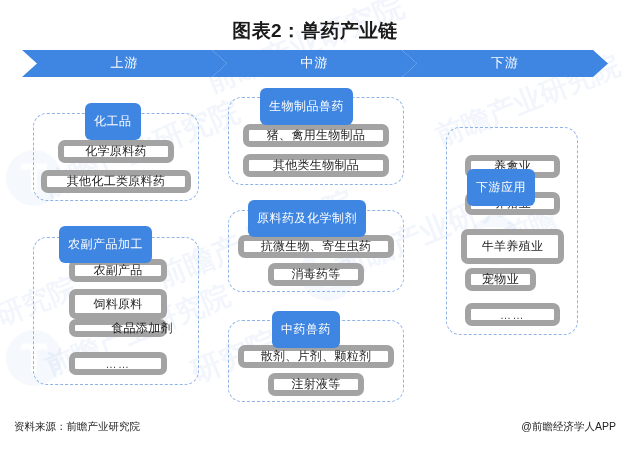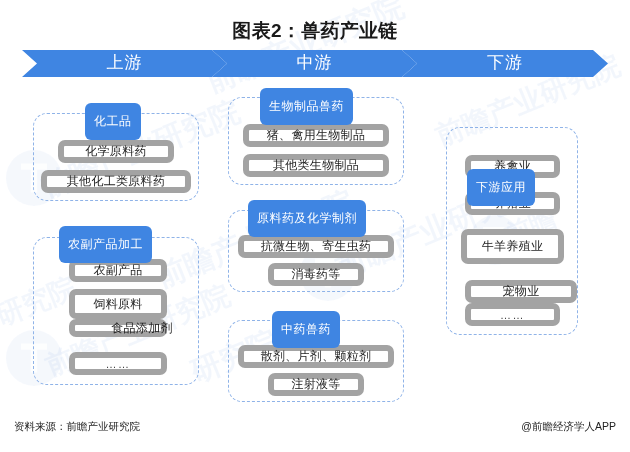--- a/index.html
+++ b/index.html
@@ -36,21 +36,21 @@
     position:absolute;left:0;top:18px;width:630px;
     text-align:center;font-size:19px;font-weight:700;color:#1a1a1a;
     letter-spacing:.3px;z-index:5;
   }
 
   
   .band{position:absolute;left:22px;top:50px;width:586px;height:27px;z-index:4;}
   .chev{
     position:absolute;top:0;height:27px;
     background:#3f85e2;
-    color:#ffffff;font-size:17px;
+    color:#ffffff;font-size:13px;
     display:flex;align-items:center;justify-content:center;
     clip-path:polygon(0 0, calc(100% - 15px) 0, 100% 50%, calc(100% - 15px) 100%, 0 100%, 15px 50%);
   }
   .chev:first-child{
     clip-path:polygon(0 0, calc(100% - 15px) 0, 100% 50%, calc(100% - 15px) 100%, 0 100%, 15px 50%);
   }
   .chev span{position:relative;top:-1px;letter-spacing:1px;}
 
   
   .group{
@@ -156,19 +156,19 @@
   <div class="group" style="left:228px;top:320px;width:176px;height:82px;"></div>
   <div class="chip" style="left:272px;top:311px;">中药兽药</div>
   <div class="item" style="left:238px;top:345px;width:156px;height:23px;">散剂、片剂、颗粒剂</div>
   <div class="item" style="left:268px;top:373px;width:96px;height:23px;">注射液等</div>
 
   <div class="group" style="left:446px;top:127px;width:132px;height:208px;"></div>
   <div class="chip" style="left:467px;top:131px;margin-top:38px;">下游应用</div>
   <div class="item" style="left:465px;top:155px;width:95px;height:23px;">养禽业</div>
   <div class="item" style="left:465px;top:192px;width:95px;height:23px;">养猪业</div>
   <div class="item" style="left:461px;top:229px;width:103px;height:35px;">牛羊养殖业</div>
-  <div class="item" style="left:465px;top:280px;width:112px;height:23px;">宠物业</div>
+  <div class="item" style="left:465px;top:268px;width:71px;height:23px;">宠物业</div>
   <div class="item dots" style="left:465px;top:303px;width:95px;height:23px;">……</div>
 
   <div class="foot-left">资料来源：前瞻产业研究院</div>
   <div class="foot-right">@前瞻经济学人APP</div>
 
 </div>
 
 </body></html>

